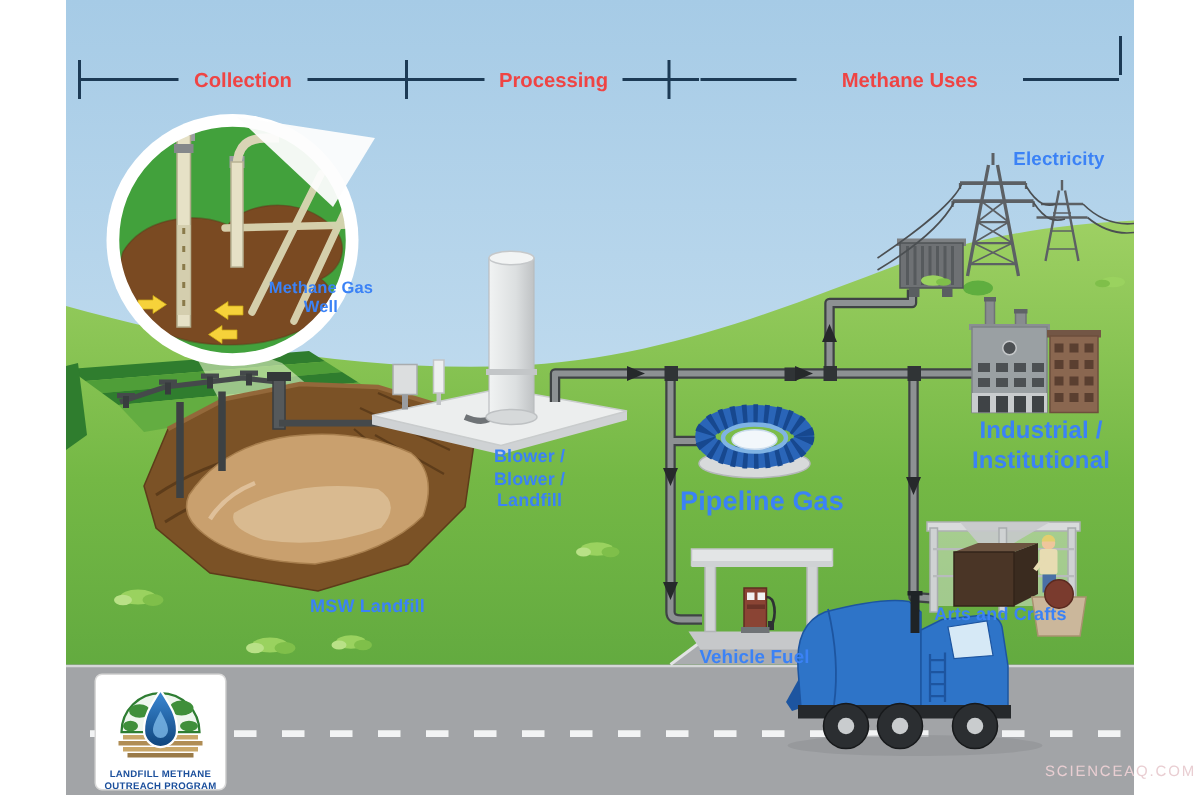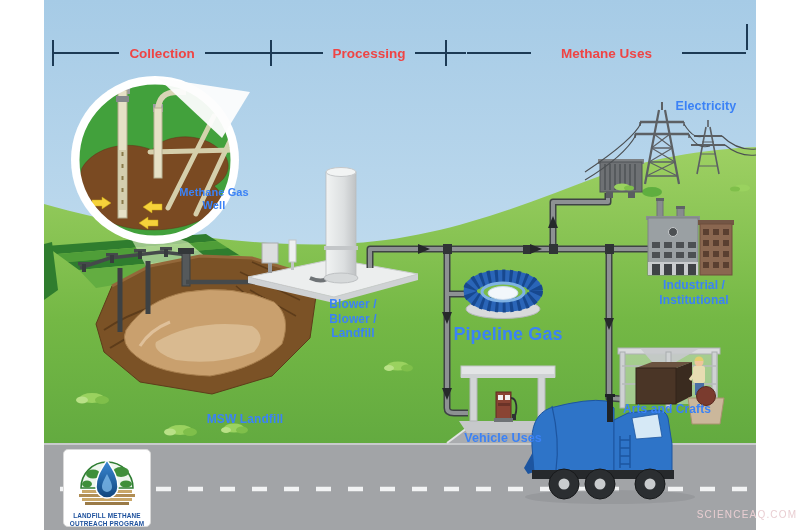--- a/index.html
+++ b/index.html
@@ -393,33 +393,33 @@
     <span class="line"></span>
     <span class="txt">Methane Uses</span>
     <span class="line"></span>
   </div>
   <div class="endtick"></div>
 
   <div class="lbl" style="left:168px;top:186px;width:92px;font-size:11px;">
     <span>Methane Gas</span>
     <span>Well</span>
   </div>
-  <div class="lbl" style="left:190px;top:412px;width:110px;font-size:12px;">MSW Landfill</div>
+  <div class="lbl" style="left:190px;top:397px;width:110px;font-size:12px;">MSW Landfill</div>
   <div class="lbl" style="left:303px;top:297px;width:100px;font-size:12px;">
     <span>Blower /</span>
     <span>Blower /</span>
     <span>Landfill</span>
   </div>
   <div class="lbl" style="left:450px;top:324px;width:116px;font-size:18px;">Pipeline Gas</div>
   <div class="lbl" style="left:650px;top:99px;width:112px;font-size:12.5px;">Electricity</div>
-  <div class="lbl" style="left:634px;top:278px;width:120px;font-size:12px;">
+  <div class="lbl" style="left:634px;top:278px;width:120px;font-size:16px;">
     <span>Industrial /</span>
     <span>Institutional</span>
   </div>
-  <div class="lbl" style="left:447px;top:431px;width:112px;font-size:12.5px;">Vehicle Uses</div>
+  <div class="lbl" style="left:447px;top:431px;width:112px;font-size:12.5px;">Vehicle Fuel</div>
   <div class="lbl" style="left:606px;top:402px;width:122px;font-size:12px;">Arts and Crafts</div>
 
   <div id="logo">
     <svg width="86" height="58" viewBox="0 0 86 58">
       <path d="M17,38 A26,26 0 0 1 69,38 Z" fill="#eef6ee" stroke="#2e7d32" stroke-width="1.5"></path>
       <g fill="#3f8f3a">
         <ellipse cx="29" cy="24" rx="7" ry="4.5"></ellipse>
           <ellipse cx="57" cy="22" rx="8" ry="5"></ellipse>
         <ellipse cx="23" cy="34" rx="5" ry="3.5"></ellipse>
           <ellipse cx="62" cy="34" rx="6" ry="3.5"></ellipse>

